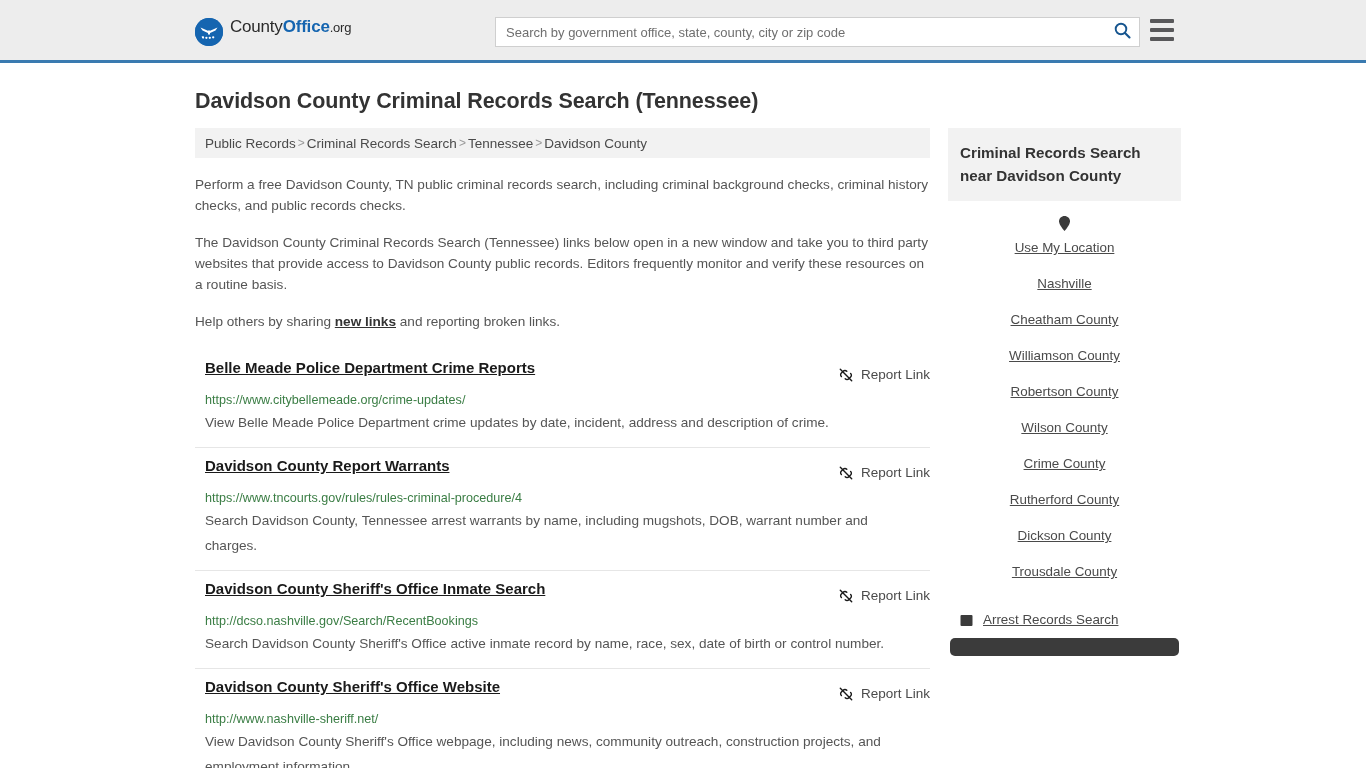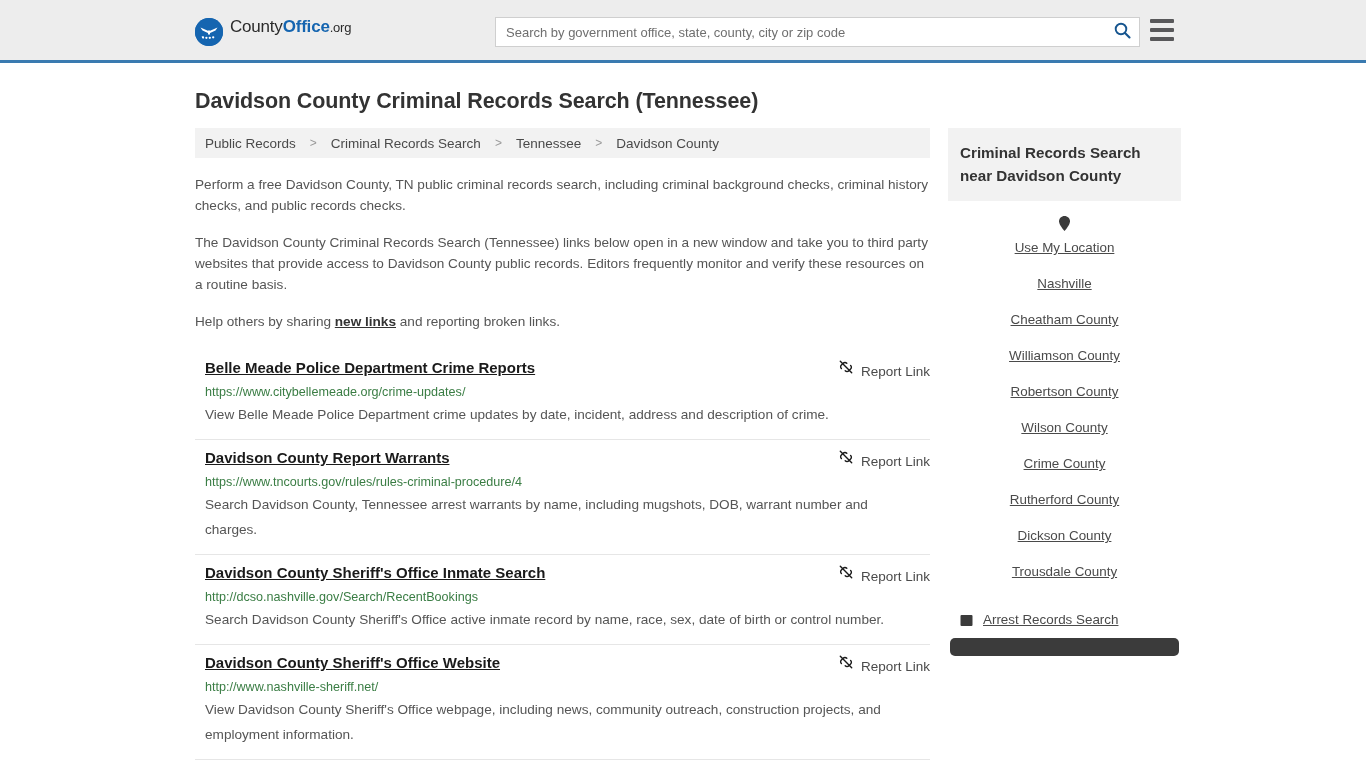--- a/index.html
+++ b/index.html
@@ -110,21 +110,21 @@
 
   
   .breadcrumb {
     background: #f2f2f2;
     height: 30px;
     display: flex;
     align-items: center;
     padding: 0 10px;
     font-size: 13.5px;
     color: #4a4a4a;
-    gap: 14px;
+    gap: 2px;
   }
   .breadcrumb a { color: #4a4a4a; text-decoration: none; cursor: pointer; }
   .breadcrumb .bc-sep { color: #9a9a9a; font-size: 12px; }
 
   
   .intro p {
     font-size: 13.6px;
     line-height: 21px;
     color: #555555;
     margin-top: 16px;
@@ -149,25 +149,25 @@
     font-weight: bold;
     color: #1a1a1a;
     text-decoration: underline;
     cursor: pointer;
     flex: 1;
     padding-right: 14px;
     line-height: 19px;
   }
   .report-link {
     display: flex;
-    align-items: flex-end;
+    align-items: flex-start;
     gap: 7px;
     flex: none;
     cursor: pointer;
-    margin-top: 1px;
+    margin-top: 9px;
   }
   .report-link .rl-label {
     font-size: 13.5px;
     color: #4a4a4a;
     white-space: nowrap;
   }
   .result-url {
     font-size: 12.6px;
     color: #3a7d44;
     margin-top: 5px;

